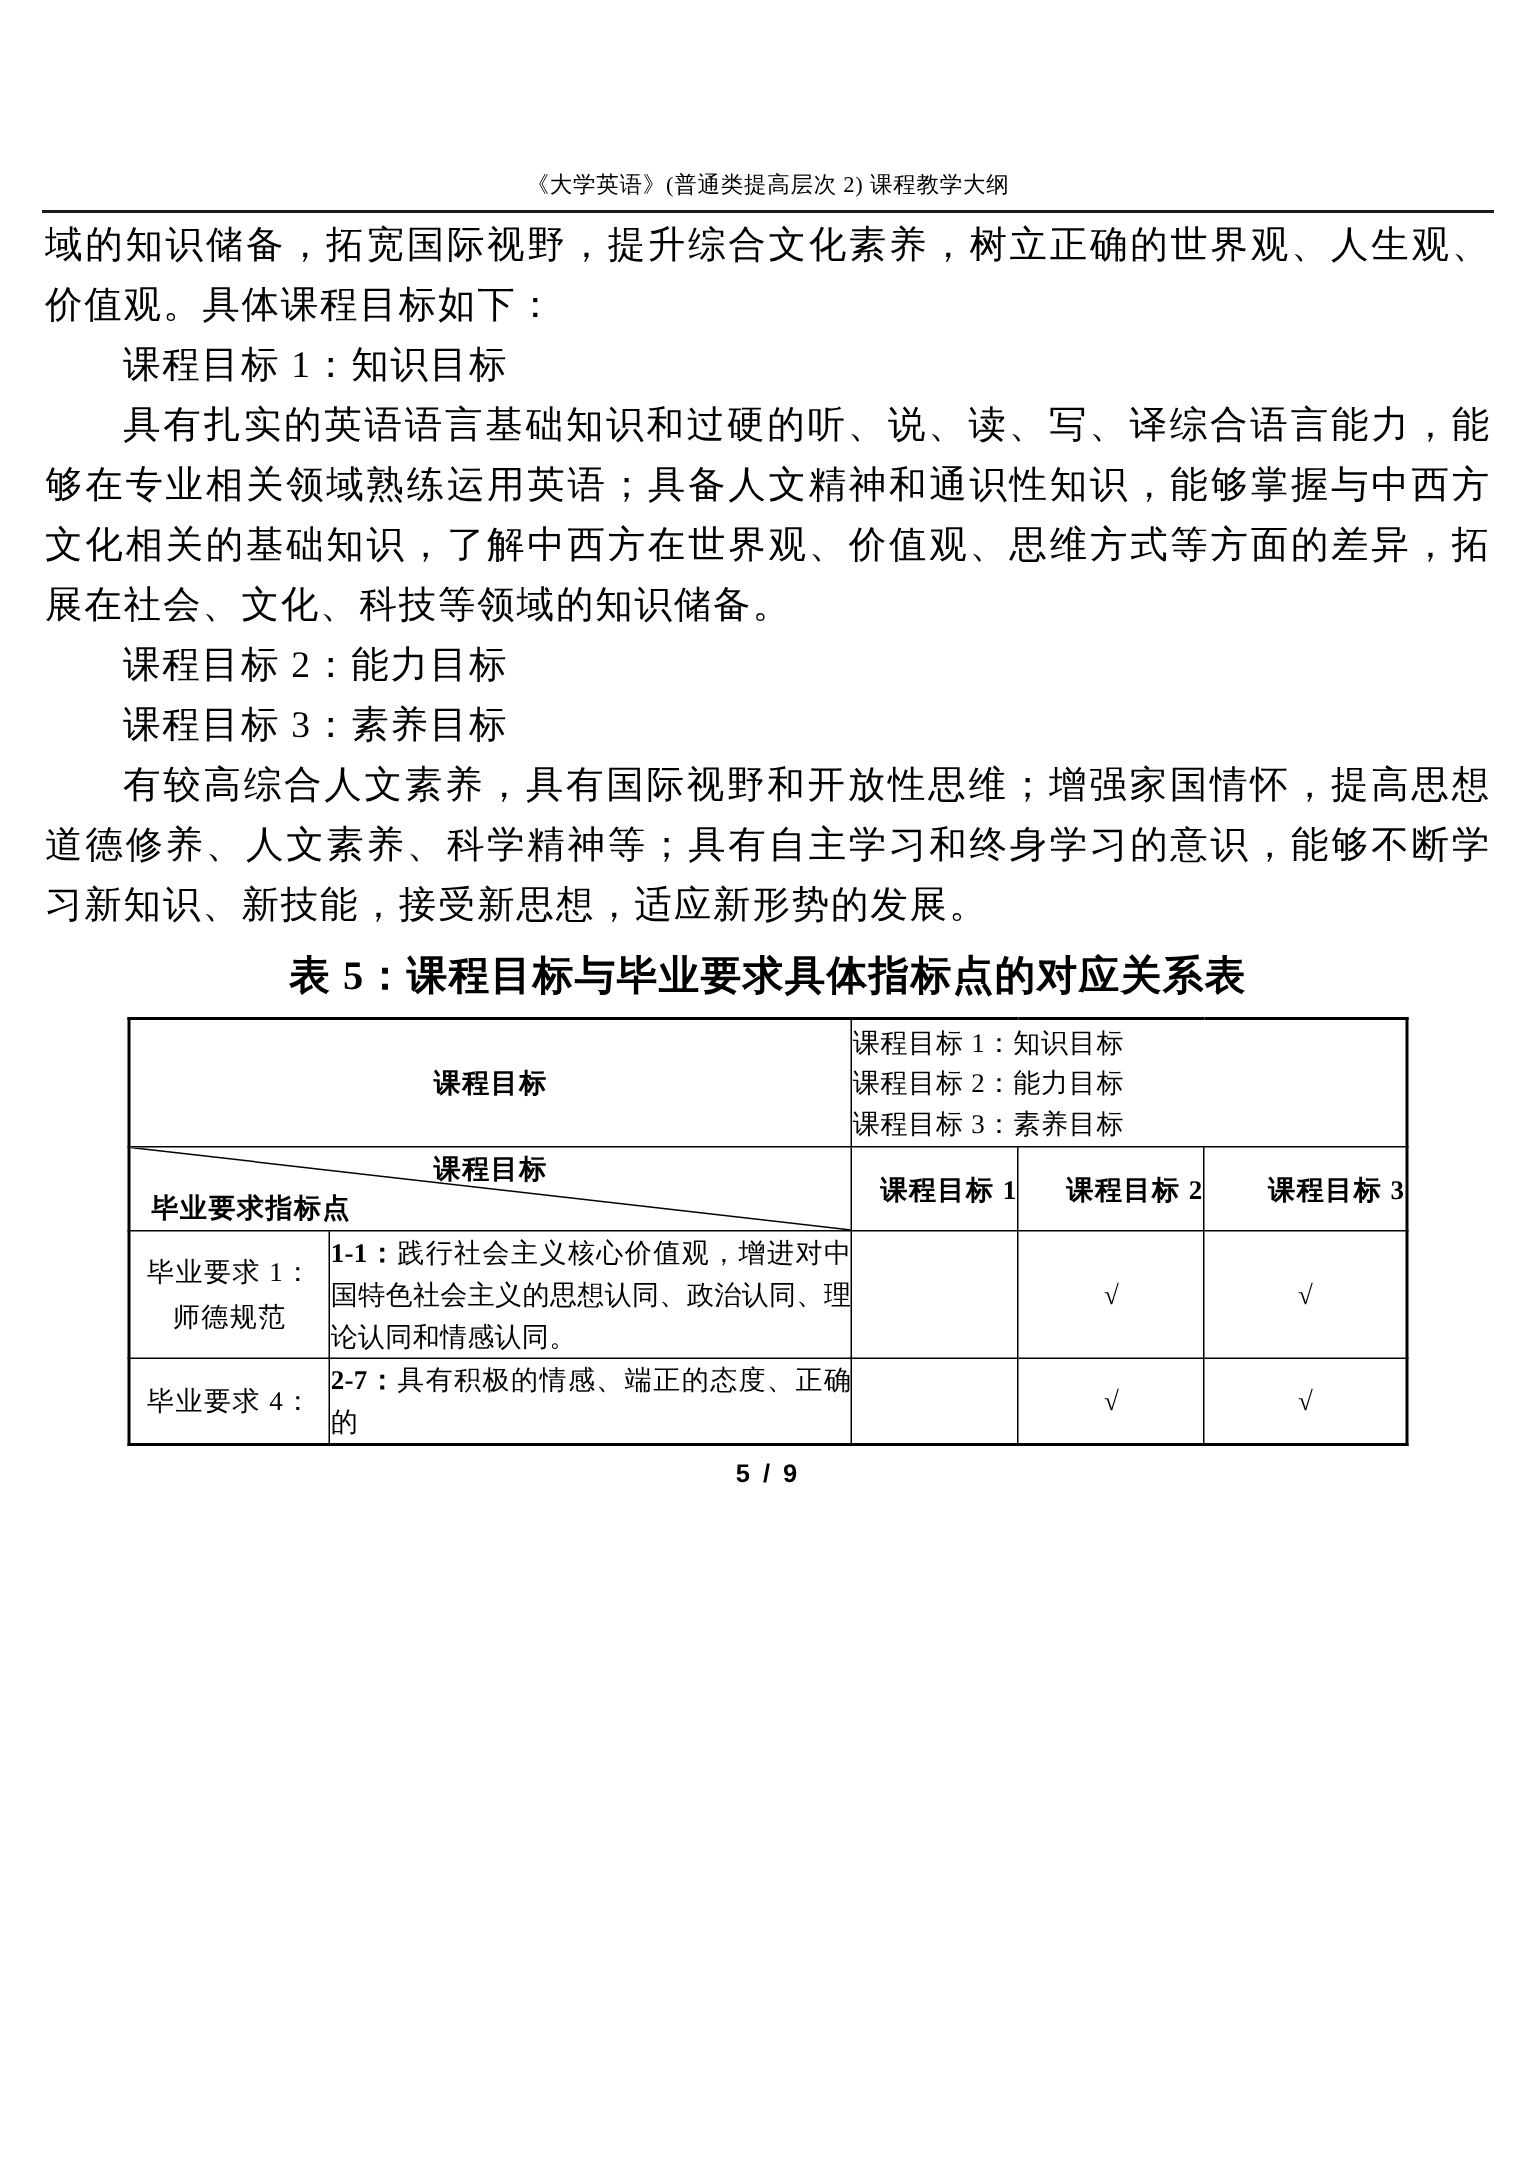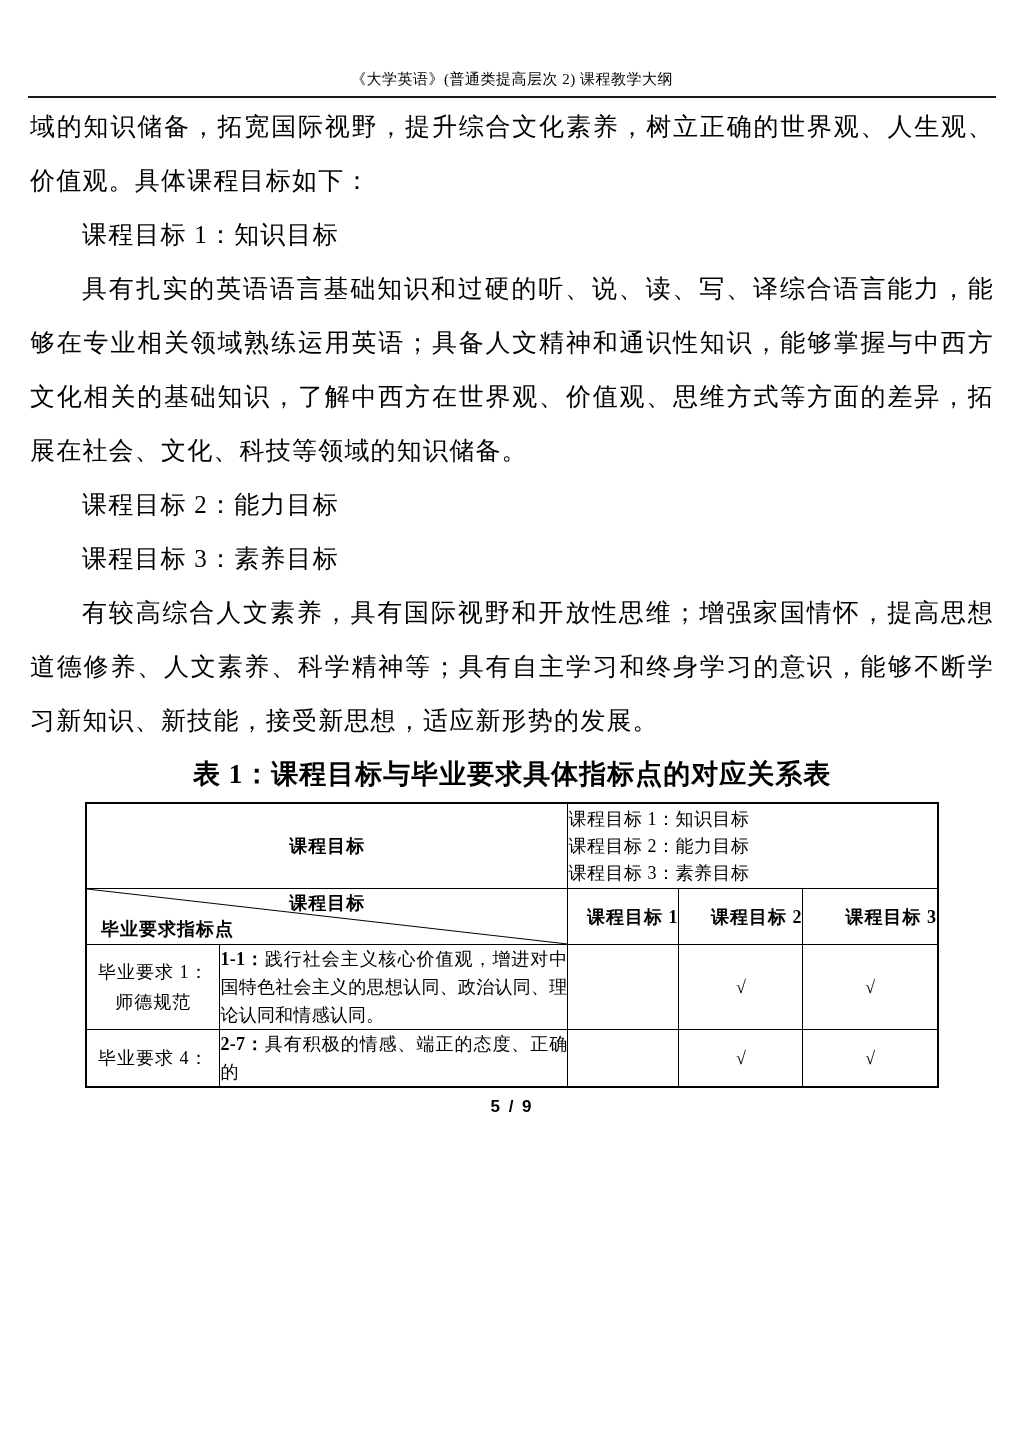--- a/index.html
+++ b/index.html
@@ -17,27 +17,28 @@
     margin:0 28px;
     padding-top:70px;
     border-bottom:2px solid #1a1a1a;
     text-align:center;
   }
   .page-header .hdr-title {
     display:inline-block;
     font-size:15px;
     letter-spacing:0.5px;
     padding-bottom:7px;
+    margin-top:44px;
   }
   
   .content { padding:2px 30px 0 30px; }
   .body-par {
     margin:0;
     font-size:25px;
-    line-height:54px;
+    line-height:40px;
     letter-spacing:1.2px;
     text-align:justify;
     word-break:break-all;
   }
   .body-par.indent { text-indent:52px; }
   
   .table-title {
     margin:8px 0 10px 0;
     text-align:center;
     font-weight:bold;
@@ -122,21 +123,21 @@
 
   <div class="content">
     <p class="body-par">域的知识储备，拓宽国际视野，提升综合文化素养，树立正确的世界观、人生观、价值观。具体课程目标如下：</p>
     <p class="body-par indent">课程目标 1：知识目标</p>
     <p class="body-par indent">具有扎实的英语语言基础知识和过硬的听、说、读、写、译综合语言能力，能够在专业相关领域熟练运用英语；具备人文精神和通识性知识，能够掌握与中西方文化相关的基础知识，了解中西方在世界观、价值观、思维方式等方面的差异，拓展在社会、文化、科技等领域的知识储备。</p>
     <p class="body-par indent">课程目标 2：能力目标</p>
     <p class="body-par indent">课程目标 3：素养目标</p>
     <p class="body-par indent">有较高综合人文素养，具有国际视野和开放性思维；增强家国情怀，提高思想道德修养、人文素养、科学精神等；具有自主学习和终身学习的意识，能够不断学习新知识、新技能，接受新思想，适应新形势的发展。</p>
   </div>
 
-  <div class="table-title">表 1：课程目标与毕业要求具体指标点的对应关系表</div>
+  <div class="table-title">表 5：课程目标与毕业要求具体指标点的对应关系表</div>
 
   <table class="matrix">
     <colgroup>
       <col style="width:134px">
       <col style="width:348px">
       <col style="width:111px">
       <col style="width:124px">
       <col style="width:135px">
     </colgroup>
     <tbody>

